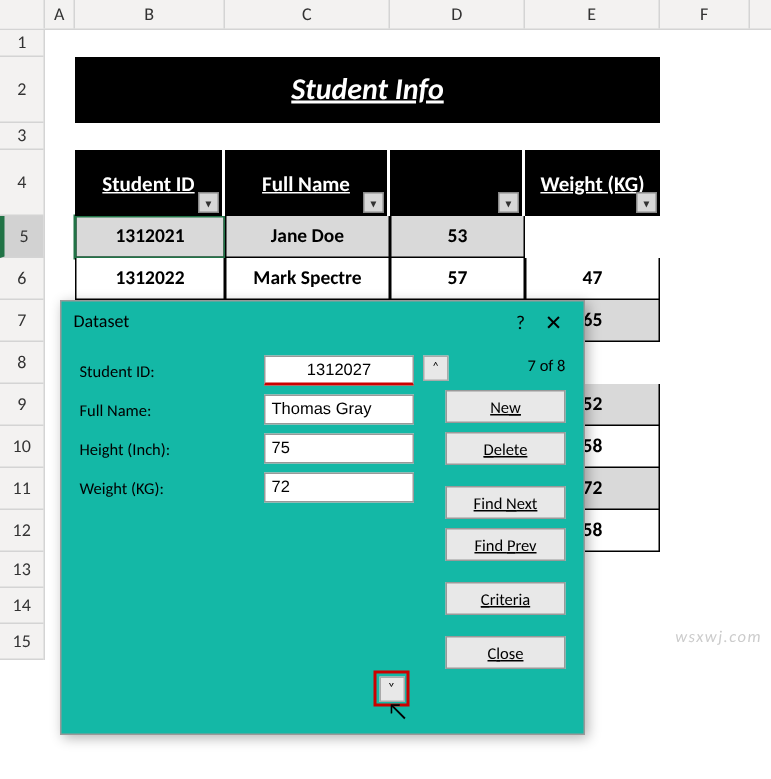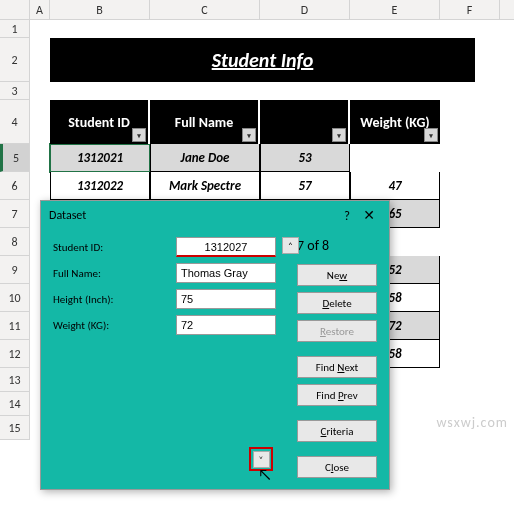--- a/index.html
+++ b/index.html
@@ -17,28 +17,28 @@
     
     .grid { display: flex; }
     .row-h-col { width: 30px; background: #f3f2f1; border-right: 1px solid #d4d4d4; }
     .row-h { height: 24px; text-align: center; line-height: 24px; border-bottom: 1px solid #d4d4d4; color: #333; font-size: 12px; }
     .row-h.tall { height: 44px; line-height: 44px; }
     .row-h.short { height: 18px; line-height: 18px; }
     .row-h.sel { background: #d2d2d2; border-left: 3px solid #217346; }
     
     .sheet { position: relative; flex: 1; }
     
-    .title-cell { position: absolute; left: 20px; top: 18px; width: 425px; height: 44px; background: #000; color: #fff; font-weight: bold; font-size: 20px; text-align: center; line-height: 44px; text-decoration: underline; font-style: italic; }
+    .title-cell { position: absolute; left: 20px; top: 18px; width: 390px; height: 44px; background: #000; color: #fff; font-weight: bold; font-size: 20px; text-align: center; line-height: 44px; text-decoration: underline; font-style: italic; }
     
     .table { position: absolute; left: 20px; top: 80px; }
     .th-row { display: flex; }
-    .th { background: #000; color: #fff; font-weight: bold; font-size: 14px; text-align: right; height: 44px; display: flex; align-items: center; justify-content: center; padding: 2px 4px; border-right: 2px solid #fff; position: relative; }
+    .th { background: #000; color: #fff; font-weight: bold; font-size: 14px; text-decoration: underline; text-align: right; height: 44px; display: flex; align-items: center; justify-content: center; padding: 2px 4px; border-right: 2px solid #fff; position: relative; }
     .th:last-child { border-right: none; }
     .th .filter { position: absolute; right: 2px; bottom: 2px; width: 14px; height: 14px; background: #d8d8d8; border: 1px solid #888; display: flex; align-items: center; justify-content: center; font-size: 7px; color: #333; }
-    .td-row { display: flex; font-style: italic; }
+    .td-row { display: flex; }
     .td { background: #fff; text-align: center; height: 28px; line-height: 28px; font-size: 13px; border: 1px solid #000; border-top: none; font-weight: bold; }
     .td.odd { background: #d9d9d9; }
     .td-B { width: 100px; }
     .td-C { width: 110px; }
     .td-D { width: 90px; }
     .td-E { width: 90px; }
     .sel-cell { outline: 2px solid #217346; outline-offset: -1px; }
     
     .dialog { position: absolute; left: 40px; top: 200px; width: 350px; height: 290px; background: #14b8a6; border: 1px solid #999; box-shadow: 2px 2px 8px rgba(0,0,0,0.3); }
     .dlg-title { display: flex; align-items: center; height: 28px; padding: 0 8px; font-size: 12px; }
@@ -49,28 +49,28 @@
     .dlg-fields { flex: 1; }
     .dlg-field { display: flex; align-items: center; margin-bottom: 6px; gap: 45px; }
     .dlg-label { width: 78px; font-size: 11px; text-align: left; }
     .dlg-input { width: 100px; height: 20px; border: 1px solid #999; background: #fff; padding: 0 4px; font-size: 11px; }
     .dlg-input.hl { border-bottom: 2px solid #c00; text-align: center; }
     .dlg-scroll { width: 17px; margin: 0 6px; position: relative; }
     .scroll-up { width: 17px; height: 17px; background: #e8e8e8; border: 1px solid #aaa; text-align: center; line-height: 13px; font-size: 9px; position: absolute; top: 0; }
     .scroll-down-box { position: absolute; left: 208px; top: 246px; width: 24px; height: 24px; border: 2px solid #c00; display: flex; align-items: center; justify-content: center; }
     .scroll-down { width: 17px; height: 17px; background: #e8e8e8; border: 1px solid #aaa; text-align: center; line-height: 13px; font-size: 9px; }
     .dlg-buttons { width: 82px; }
-    .dlg-counter { text-align: left; font-size: 14px; margin-bottom: 10px; }
-    .dlg-btn { width: 80px; height: 22px; margin-bottom: 6px; background: #e8e8e8; border: 1px solid #999; font-size: 11px; cursor: pointer; display: flex; align-items: center; justify-content: center; }
+    .dlg-counter { text-align: right; font-size: 11px; margin-bottom: 10px; }
+    .dlg-btn { width: 80px; height: 22px; margin-bottom: 6px; background: #e8e8e8; border: 1px solid #999; font-size: 11px; cursor: pointer; display: flex; align-items: center; justify-content: center; text-decoration: underline; }
     .dlg-btn.disabled { color: #999; }
     .dlg-btn u { text-decoration: underline; }
     .dlg-gap { height: 8px; }
     
     .cursor { position: absolute; left: 258px; top: 465px; font-size: 16px; pointer-events: none; }
-    .watermark { position: absolute; right: 6px; bottom: 88px; font-size: 14px; color: #ccc; letter-spacing: 1px; }
+    .watermark { position: absolute; right: 6px; bottom: 88px; font-size: 11px; color: #ccc; letter-spacing: 1px; font-style: italic; }
   </style>
 </head>
 <body>
 
 <div class="col-headers">
   <div class="row-marker"></div>
   <div class="col-h col-A">A</div>
   <div class="col-h col-B">B</div>
   <div class="col-h col-C">C</div>
   <div class="col-h col-D">D</div>
@@ -197,23 +197,20 @@
       <div class="scroll-up">˄</div>
     </div>
     <div class="dlg-buttons">
       <div class="dlg-counter">7 of 8</div>
       <div class="dlg-btn">
           <span>Ne<u>w</u></span>
         </div>
       <div class="dlg-btn">
           <span><u>D</u>elete</span>
         </div>
-      <div class="dlg-btn disabled">
-          <span><u>R</u>estore</span>
-        </div>
       <div class="dlg-gap"></div>
       <div class="dlg-btn">
           <span>Find <u>N</u>ext</span>
         </div>
       <div class="dlg-btn">
           <span>Find <u>P</u>rev</span>
         </div>
       <div class="dlg-gap"></div>
       <div class="dlg-btn">
           <span><u>C</u>riteria</span>

